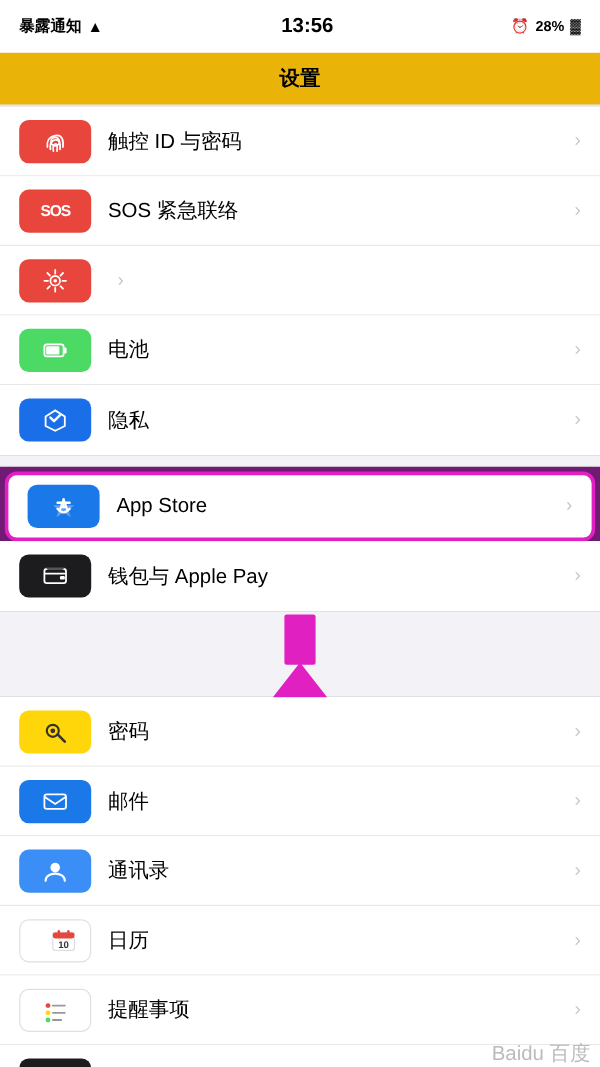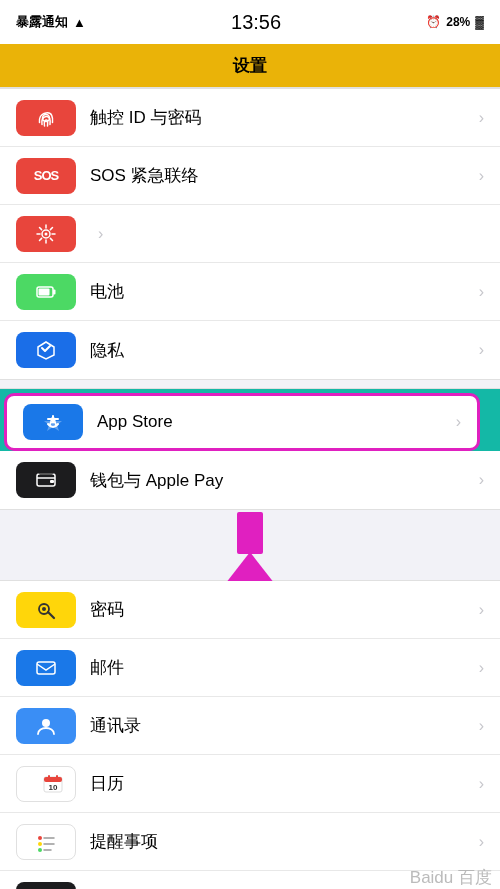--- a/index.html
+++ b/index.html
@@ -17,21 +17,21 @@
       background: #fff;
       height: 44px;
       display: flex;
       align-items: center;
       justify-content: space-between;
       padding: 0 16px;
       font-size: 13px;
       font-weight: 600;
     }
     .status-left { display: flex; align-items: center; gap: 5px; }
-    .status-center { font-size: 20px; font-weight: 400; }
+    .status-center { font-size: 17px; font-weight: 700; }
     .status-right { display: flex; align-items: center; gap: 5px; font-size: 12px; }
 
     
     .nav-bar {
       background: #eab308;
       border-bottom: 1px solid #e0e0e0;
       height: 44px;
       display: flex;
       align-items: center;
       justify-content: center;
@@ -169,21 +169,21 @@
         <path d="M7 9 L10 12 L15 7" stroke="white" stroke-width="2" stroke-linecap="round" stroke-linejoin="round"></path>
       </svg>
     </div>
     <span class="row-label">隐私</span>
     <span class="row-chevron">›</span>
   </div>
 </div>
 
 <div class="settings-section" style="margin-bottom:0;">
 
-  <div style="padding: 4px 20px 0 4px; background:#14b8a6;">
+  <div style="padding: 4px 4px 0 4px; background:#701a75;">
     <div class="settings-row" style="border: 3px solid #e020c0; border-radius: 10px; margin-bottom: 0; border-bottom: 3px solid #e020c0;">
       <div class="row-icon" style="background:#1a78e8; border-radius:8px;">
         <svg width="22" height="22" viewBox="0 0 22 22" fill="none">
           <path d="M11 4 L14 10 L20 10 L15 14 L17 20 L11 16 L5 20 L7 14 L2 10 L8 10 Z" fill="white" opacity="0.3"></path>
           <text x="11" y="15" text-anchor="middle" font-size="13" font-weight="bold" fill="white" font-family="Arial">A</text>
           <line x1="6" y1="8" x2="16" y2="8" stroke="white" stroke-width="2" stroke-linecap="round"></line>
           <line x1="11" y1="5" x2="11" y2="11" stroke="white" stroke-width="2" stroke-linecap="round"></line>
           <path d="M6 13 Q11 19 16 13" stroke="white" stroke-width="2" fill="none" stroke-linecap="round"></path>
         </svg>
       </div>

